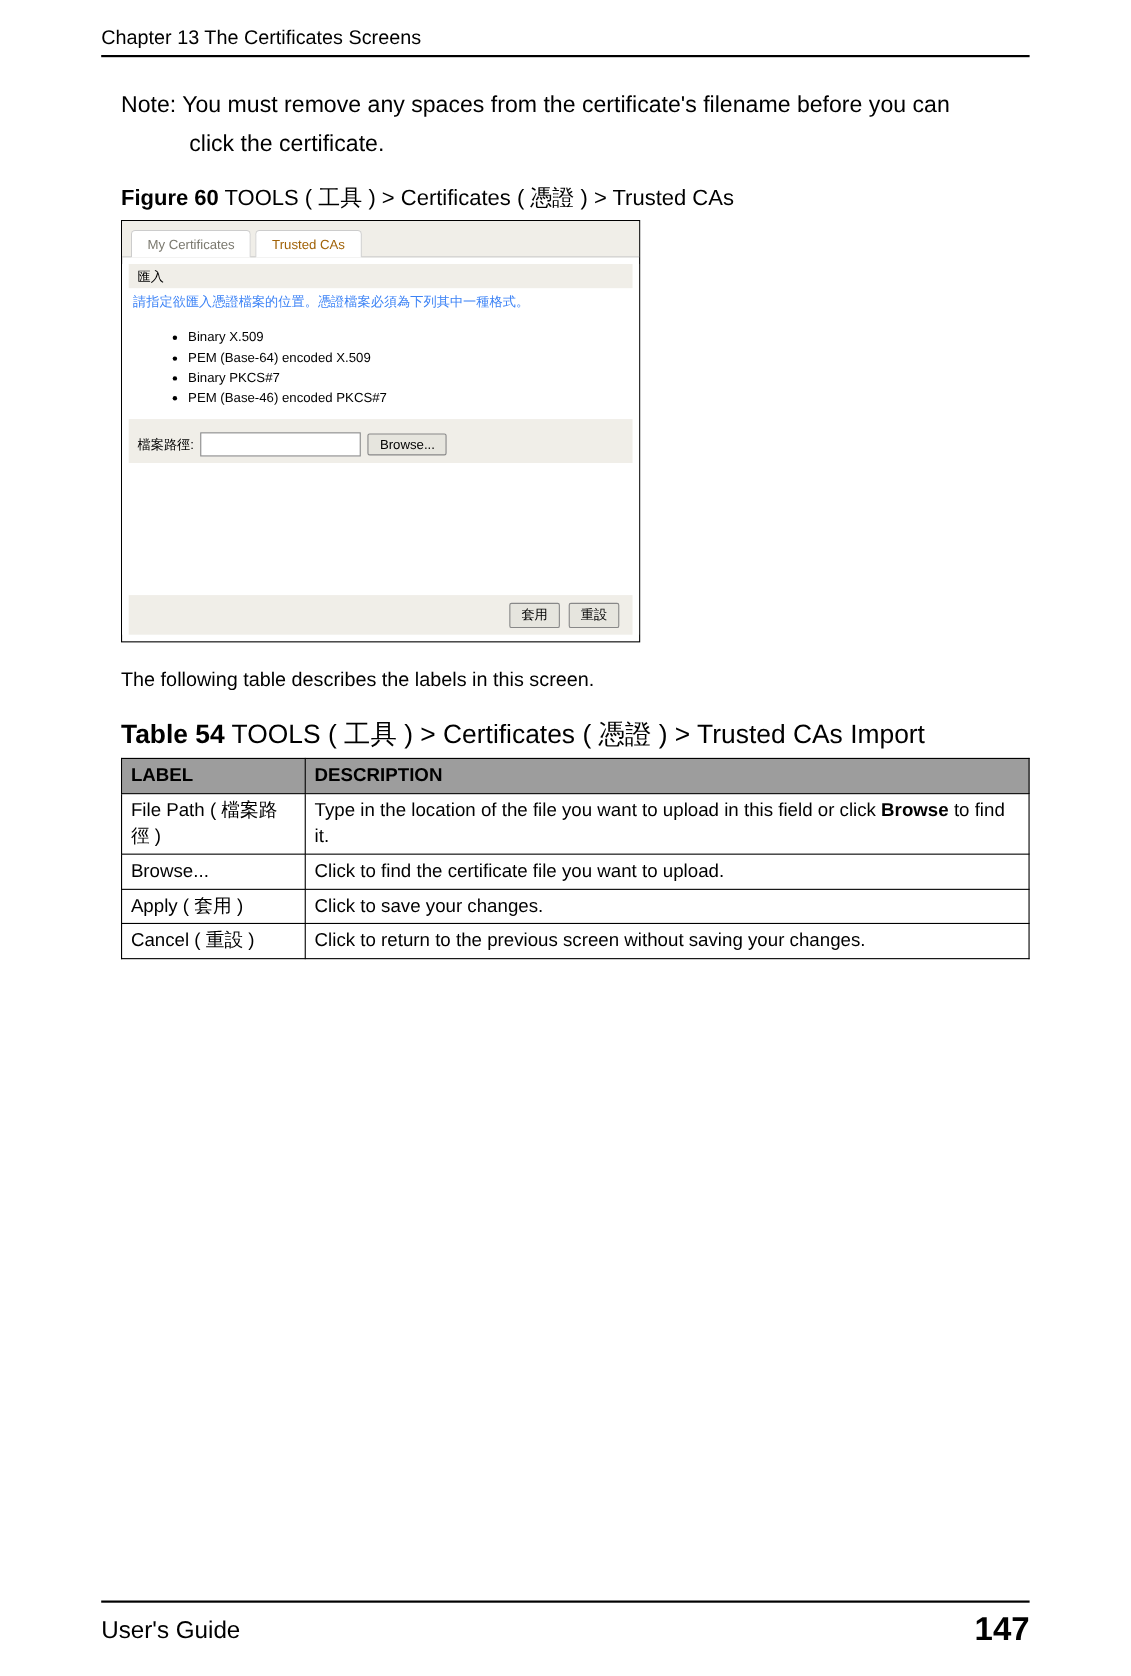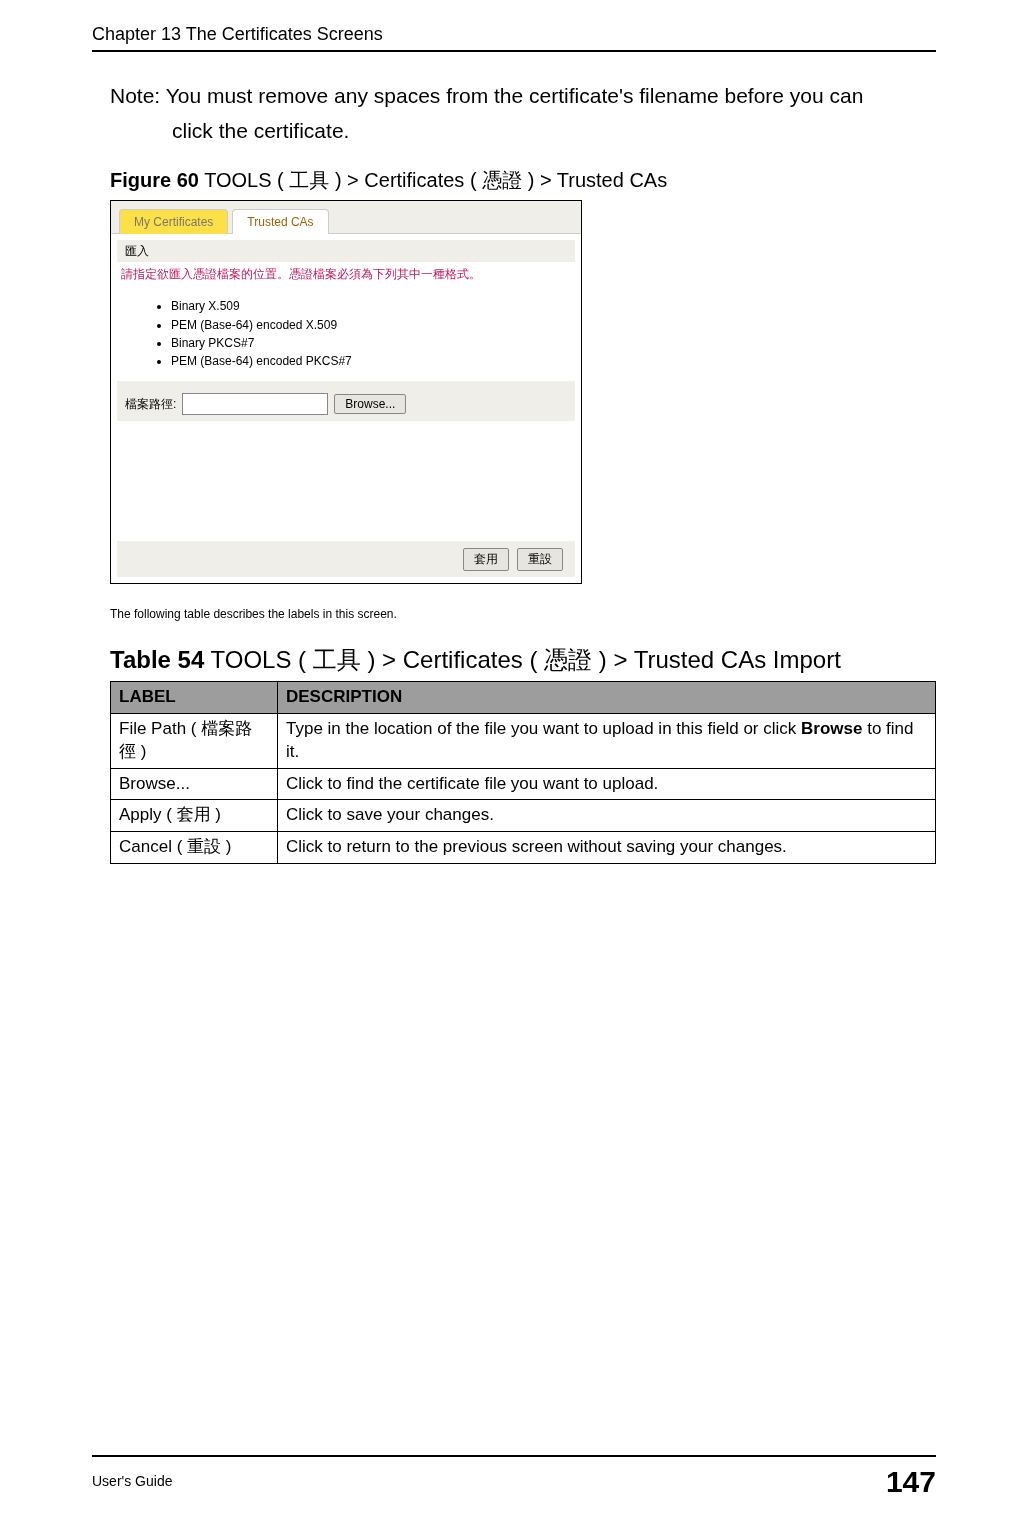--- a/index.html
+++ b/index.html
@@ -65,21 +65,21 @@
     padding: 4px 8px 0 8px;
     gap: 4px;
   }
   .tab {
     padding: 4px 14px;
     border: 1px solid #ccc;
     border-bottom: none;
     border-radius: 4px 4px 0 0;
     position: relative;
     top: 1px;
-    background: #fde047;
+    background: #ffffff;
     color: #7a786e;
   }
   .tab.active {
     background: #fff;
     color: #a16207;
     font-weight: normal;
   }
   .panel-body {
     padding: 0 0 0 0;
     background: #fff;
@@ -87,21 +87,21 @@
   .section-header-bar {
     background: #f0eee8;
     font-size: 12px;
     padding: 3px 8px;
     color: #000000;
     margin: 6px 6px 0 6px;
   }
   .panel-inner-text {
     font-size: 12px;
     padding: 4px 10px;
-    color: #be185d;
+    color: #3b82f6;
     font-family: "Microsoft JhengHei", Arial, sans-serif;
   }
   .bullets {
     font-size: 12px;
     padding: 10px 0 10px 60px;
     font-family: Verdana, Arial, sans-serif;
   }
   .bullets ul {
     margin: 0;
     padding: 0;
@@ -149,21 +149,21 @@
     display: flex;
     justify-content: flex-end;
     align-items: center;
     gap: 8px;
     padding-right: 12px;
     margin: 0 6px 6px 6px;
   }
 
   .intro-text {
     font-family: Verdana, Arial, sans-serif;
-    font-size: 12px;
+    font-size: 18px;
     margin: 0 0 22px 18px;
   }
 
   .tablecap {
     font-family: Arial, sans-serif;
     font-size: 24px;
     margin: 0 0 4px 18px;
   }
   .tablecap .strong { font-weight: bold; }
 
@@ -203,21 +203,21 @@
     position: absolute;
     left: 92px;
     right: 92px;
     bottom: 22px;
     display: flex;
     justify-content: space-between;
     align-items: center;
   }
   .footer .guide {
     font-family: Verdana, Arial, sans-serif;
-    font-size: 14px;
+    font-size: 22px;
   }
   .footer .pagenum {
     font-family: Arial, sans-serif;
     font-size: 30px;
     font-weight: bold;
   }
 </style>
 </head>
 <body>
 
@@ -238,21 +238,21 @@
       <div class="tab active">Trusted CAs</div>
     </div>
     <div class="panel-body">
       <div class="section-header-bar">匯入</div>
       <div class="panel-inner-text">請指定欲匯入憑證檔案的位置。憑證檔案必須為下列其中一種格式。</div>
       <div class="bullets">
         <ul>
           <li>Binary X.509</li>
           <li>PEM (Base-64) encoded X.509</li>
           <li>Binary PKCS#7</li>
-          <li>PEM (Base-64) encoded PKCS#7</li>
+          <li>PEM (Base-46) encoded PKCS#7</li>
         </ul>
       </div>
       <div class="filepath-row">
         <span>檔案路徑:</span>
         <input class="filepath-input" type="text" style="">
         <button class="win-btn">Browse...</button>
       </div>
       <div class="spacer-white"></div>
       <div class="bottom-bar">
         <button class="win-btn">套用</button>

